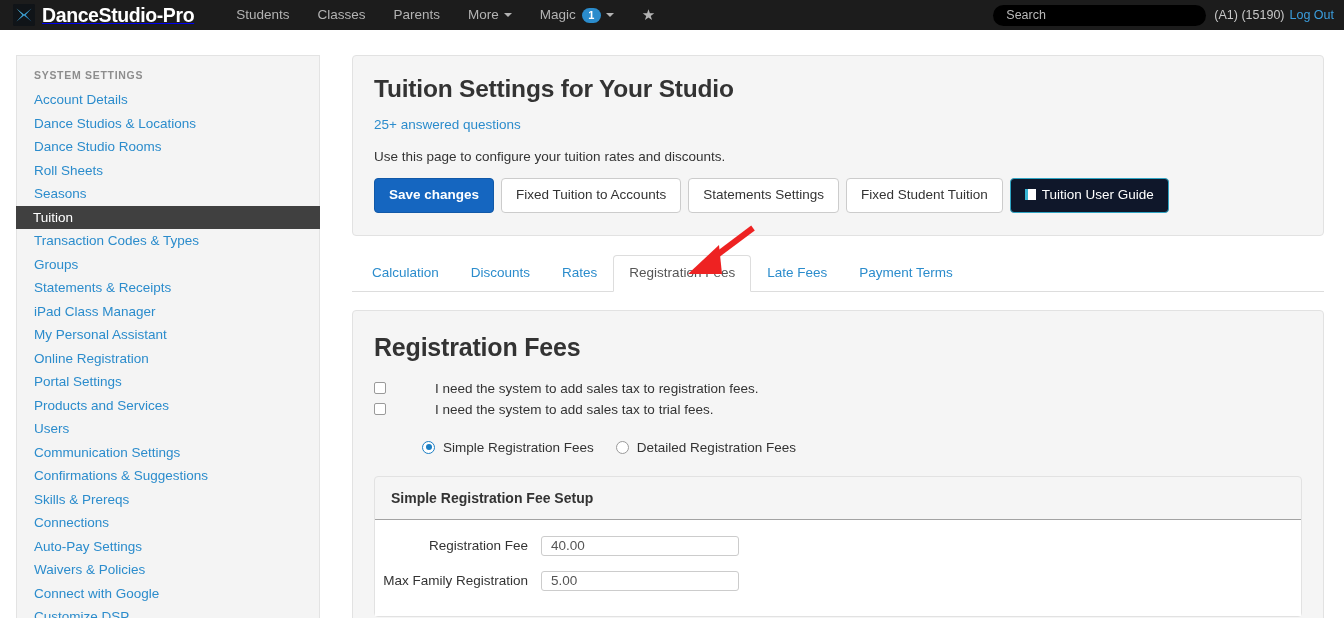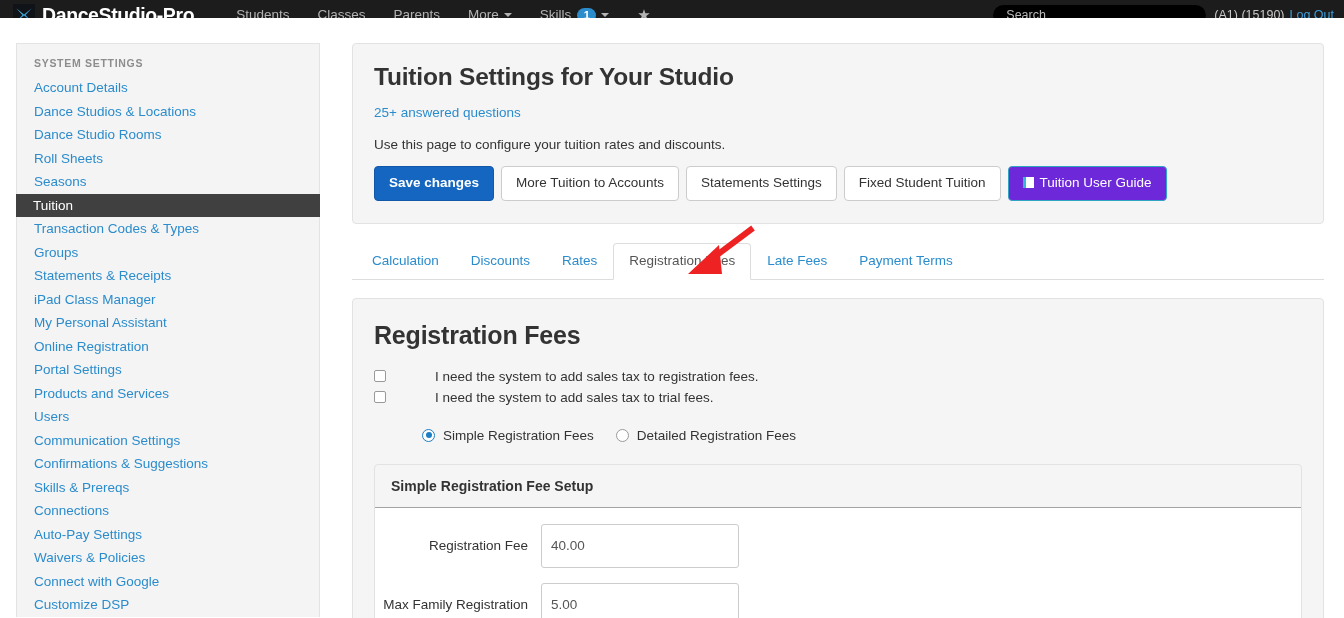--- a/index.html
+++ b/index.html
@@ -90,21 +90,21 @@
     font-family: "Liberation Sans", sans-serif;
     padding: 0 13px;
     outline: none;
   }
   .search-box::placeholder { color: #b9b9b9; }
   .acct-info { color: #c8c8c8; font-size: 12.5px; margin-left: 8px; white-space: nowrap; }
   .logout-link { color: #3b9ede; font-size: 12.5px; margin-left: 5px; text-decoration: none; cursor: pointer; }
 
   
   .page {
-    position: absolute; top: 18px; left: 0;
+    position: absolute; top: 30px; left: 0;
     width: 1344px; height: 588px;
     background: #ffffff;
   }
   .leftgutter {
     position: absolute; top: 0; left: 0;
     width: 336px; height: 588px;
     background: #ffffff;
   }
 
   
@@ -190,21 +190,21 @@
     cursor: pointer;
     white-space: nowrap;
   }
   .btn-primary {
     background: #1566c0;
     border-color: #1159a8;
     color: #ffffff;
     font-weight: bold;
   }
   .btn-info {
-    background: #6d28d9;
+    background: #0f172a;
     border-color: #2fa5c4;
     color: #ffffff;
     display: inline-flex;
     align-items: center;
     gap: 6px;
   }
   .book-icon {
     display: inline-block;
     width: 11px; height: 11px;
     background: #ffffff;
@@ -318,21 +318,21 @@
   .formlabel {
     width: 166px;
     text-align: right;
     font-size: 13.5px;
     color: #333333;
     padding-right: 13px;
     flex: none;
   }
   .forminput {
     width: 198px;
-    height: 44px;
+    height: 20px;
     border: 1px solid #cccccc;
     border-radius: 3px;
     background: #ffffff;
     font-size: 13.5px;
     font-family: "Liberation Sans", sans-serif;
     color: #555555;
     padding: 0 9px;
     outline: none;
   }
 
@@ -373,21 +373,21 @@
       <span>Classes</span>
     </a>
     <a class="navlink" href="#">
       <span>Parents</span>
     </a>
     <a class="navlink" href="#">
       <span>More</span>
       <span class="caret"></span>
     </a>
     <a class="navlink" href="#">
-      <span>Skills</span>
+      <span>Magic</span>
       <span class="magic-badge">1</span>
       <span class="caret"></span>
     </a>
     <span class="star-icon">★</span>
   </div>
 
   <div class="nav-right">
     <input class="search-box" type="text" placeholder="Search" style="">
     <span class="acct-info">(A1) (15190)</span>
     <a class="logout-link" href="#">Log Out</a>
@@ -427,21 +427,21 @@
 
   <main class="content">
 
     <section class="panel hero">
       <h1 class="hero-title">Tuition Settings for Your Studio</h1>
       <a class="hero-link" href="#">25+ answered questions</a>
       <p class="hero-desc">Use this page to configure your tuition rates and discounts.</p>
 
       <div class="btnrow">
         <button class="btn btn-primary">Save changes</button>
-        <button class="btn">More Tuition to Accounts</button>
+        <button class="btn">Fixed Tuition to Accounts</button>
         <button class="btn">Statements Settings</button>
         <button class="btn">Fixed Student Tuition</button>
         <button class="btn btn-info">
           <span class="book-icon"></span>
           <span>Tuition User Guide</span>
         </button>
       </div>
     </section>
 
     <nav class="tabs">

